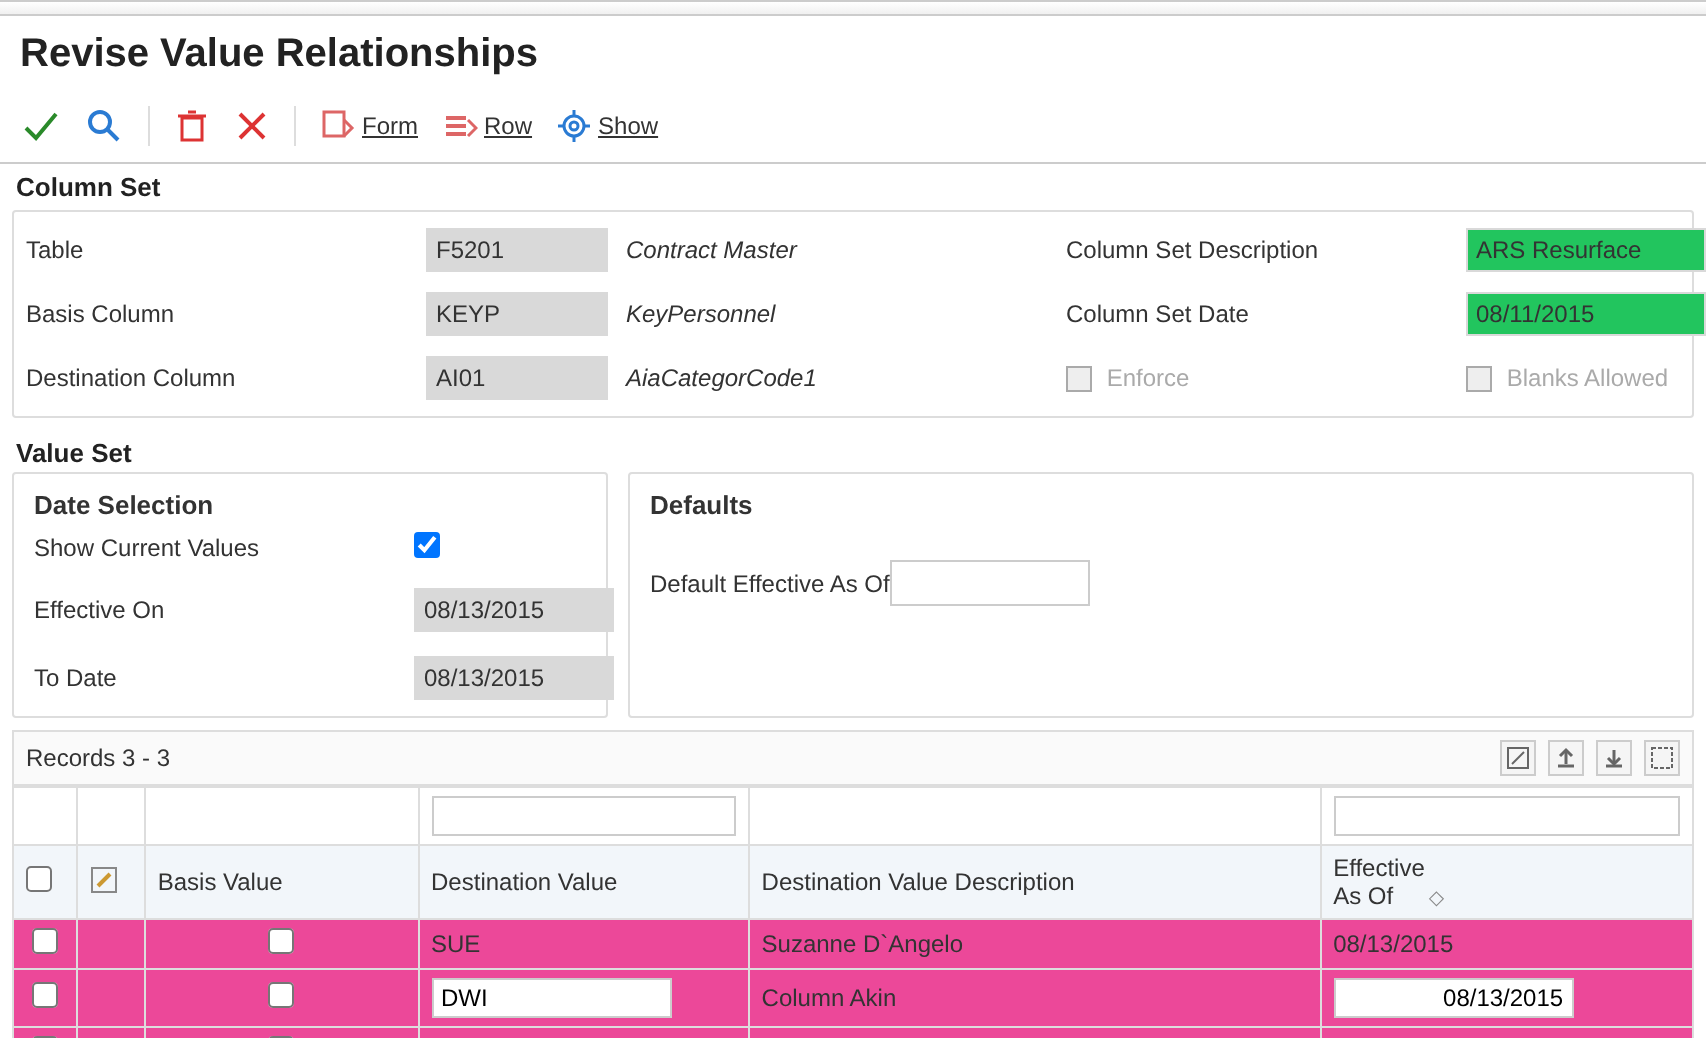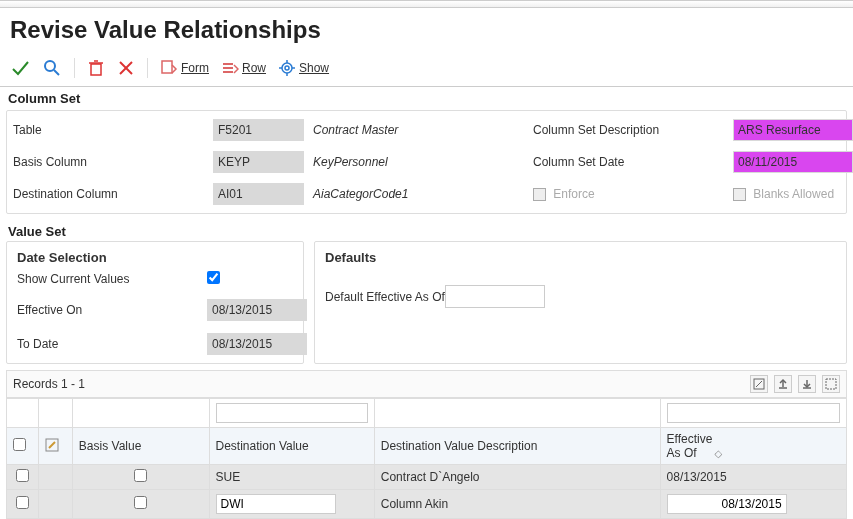--- a/index.html
+++ b/index.html
@@ -11,21 +11,21 @@
     background: #fff;
     width: 853px;
   }
   .titlebar {
     border-top: 1px solid #ccc;
     border-bottom: 1px solid #ccc;
     background: linear-gradient(#fff,#f0f0f0);
     height: 8px;
   }
   .page-title {
-    font-size: 24px;
+    font-size: 20px;
     font-weight: bold;
     padding: 8px 10px 10px 10px;
     color: #222;
   }
   .toolbar {
     display: flex;
     align-items: center;
     gap: 4px;
     padding: 2px 6px 6px 6px;
     border-bottom: 1px solid #ccc;
@@ -75,21 +75,21 @@
     display: inline-block;
   }
   .white-input {
     background: #fff;
     border: 1px solid #ccc;
     padding: 3px 4px;
     width: 110px;
     display: inline-block;
   }
   .grey-wide {
-    background: #d946ef;
+    background: #22c55e;
     border: 1px solid #d9d9d9;
     padding: 3px 4px;
     width: 120px;
     display: inline-block;
   }
   .chk-disabled {
     display: inline-block;
     width: 13px; height: 13px;
     border: 1px solid #aaa;
     background: #eee;
@@ -130,21 +130,21 @@
     border-collapse: collapse;
     width: calc(100% - 12px);
     margin: 0 6px;
   }
   table.grid th, table.grid td {
     border: 1px solid #ddd;
     padding: 4px 6px;
     font-size: 12px;
     text-align: left;
     vertical-align: middle;
-    background: #e5e5e5;
+    background: #ec4899;
   }
   table.grid tr.filter-row td { background: #fff; height: 26px; }
   table.grid tr.header-row th {
     background: #f2f6fa;
     font-weight: normal;
     color: #333;
   }
   .filter-input {
     width: 100%;
     border: 1px solid #ccc;
@@ -271,21 +271,21 @@
   <div class="vs-panel vs-defaults">
     <div class="panel-title">Defaults</div>
     <div style="display:flex; align-items:center; justify-content:flex-start; margin-top:20px;">
       <div class="lbl">Default Effective As Of</div>
       <input class="white-input" style="width: 100px;" value="">
     </div>
   </div>
 </div>
 
 <div class="records-bar">
-  <span>Records 1 - 1</span>
+  <span>Records 3 - 3</span>
   <div class="records-tools">
     <span class="rt-btn">
       <svg width="12" height="12" viewBox="0 0 12 12">
           <rect x="1" y="1" width="10" height="10" fill="none" stroke="#666"></rect>
           <line x1="3" y1="9" x2="9" y2="3" stroke="#666"></line>
         </svg>
     </span>
     <span class="rt-btn">
       <svg width="12" height="12" viewBox="0 0 12 12">
           <line x1="6" y1="9" x2="6" y2="2" stroke="#666" stroke-width="1.5"></line>
@@ -332,21 +332,21 @@
     <th class="col-eff"><span style="white-space:pre-line; display:inline-block; text-align:left;">Effective
 As Of</span><span class="sort-arrow">◇</span></th>
   </tr>
   </tbody>
     <tbody id="grid-body">
       <tr>
         <td class="col-chk" style="text-align: center;"><input type="checkbox" style=""></td>
         <td class="col-edit"></td>
         <td class="col-basis" style="text-align: center;"><input type="checkbox" style=""></td>
         <td class="col-dest">SUE</td>
-        <td class="col-desc">Contract D`Angelo</td>
+        <td class="col-desc">Suzanne D`Angelo</td>
         <td class="col-eff right">08/13/2015</td>
       </tr>
       <tr>
         <td class="col-chk" style="text-align: center;"><input type="checkbox" style=""></td>
         <td class="col-edit"></td>
         <td class="col-basis" style="text-align: center;"><input type="checkbox" style=""></td>
         <td class="col-dest"><input class="cell-input" value="DWI" style=""></td>
         <td class="col-desc">Column Akin</td>
         <td class="col-eff right"><input class="cell-input-r" value="08/13/2015" style=""></td>
       </tr>

